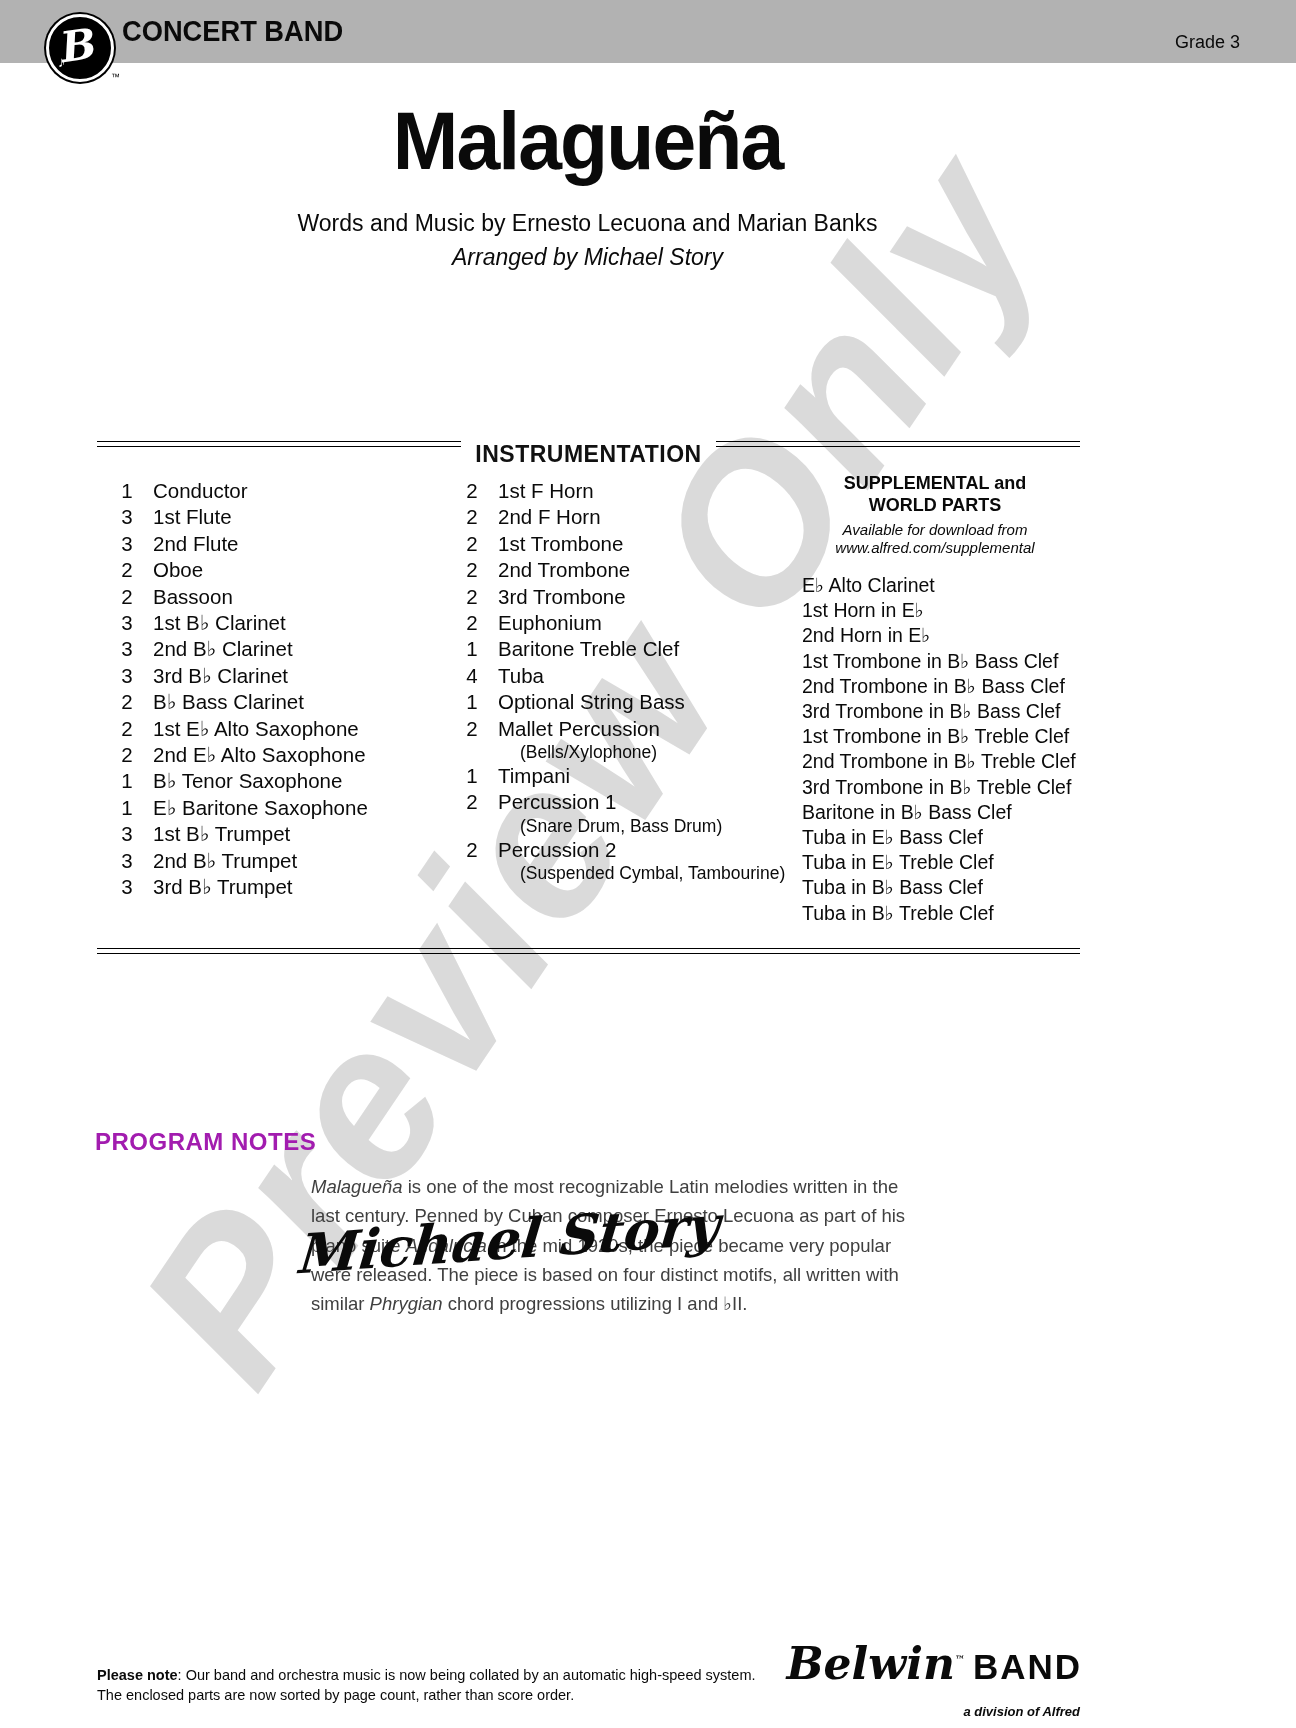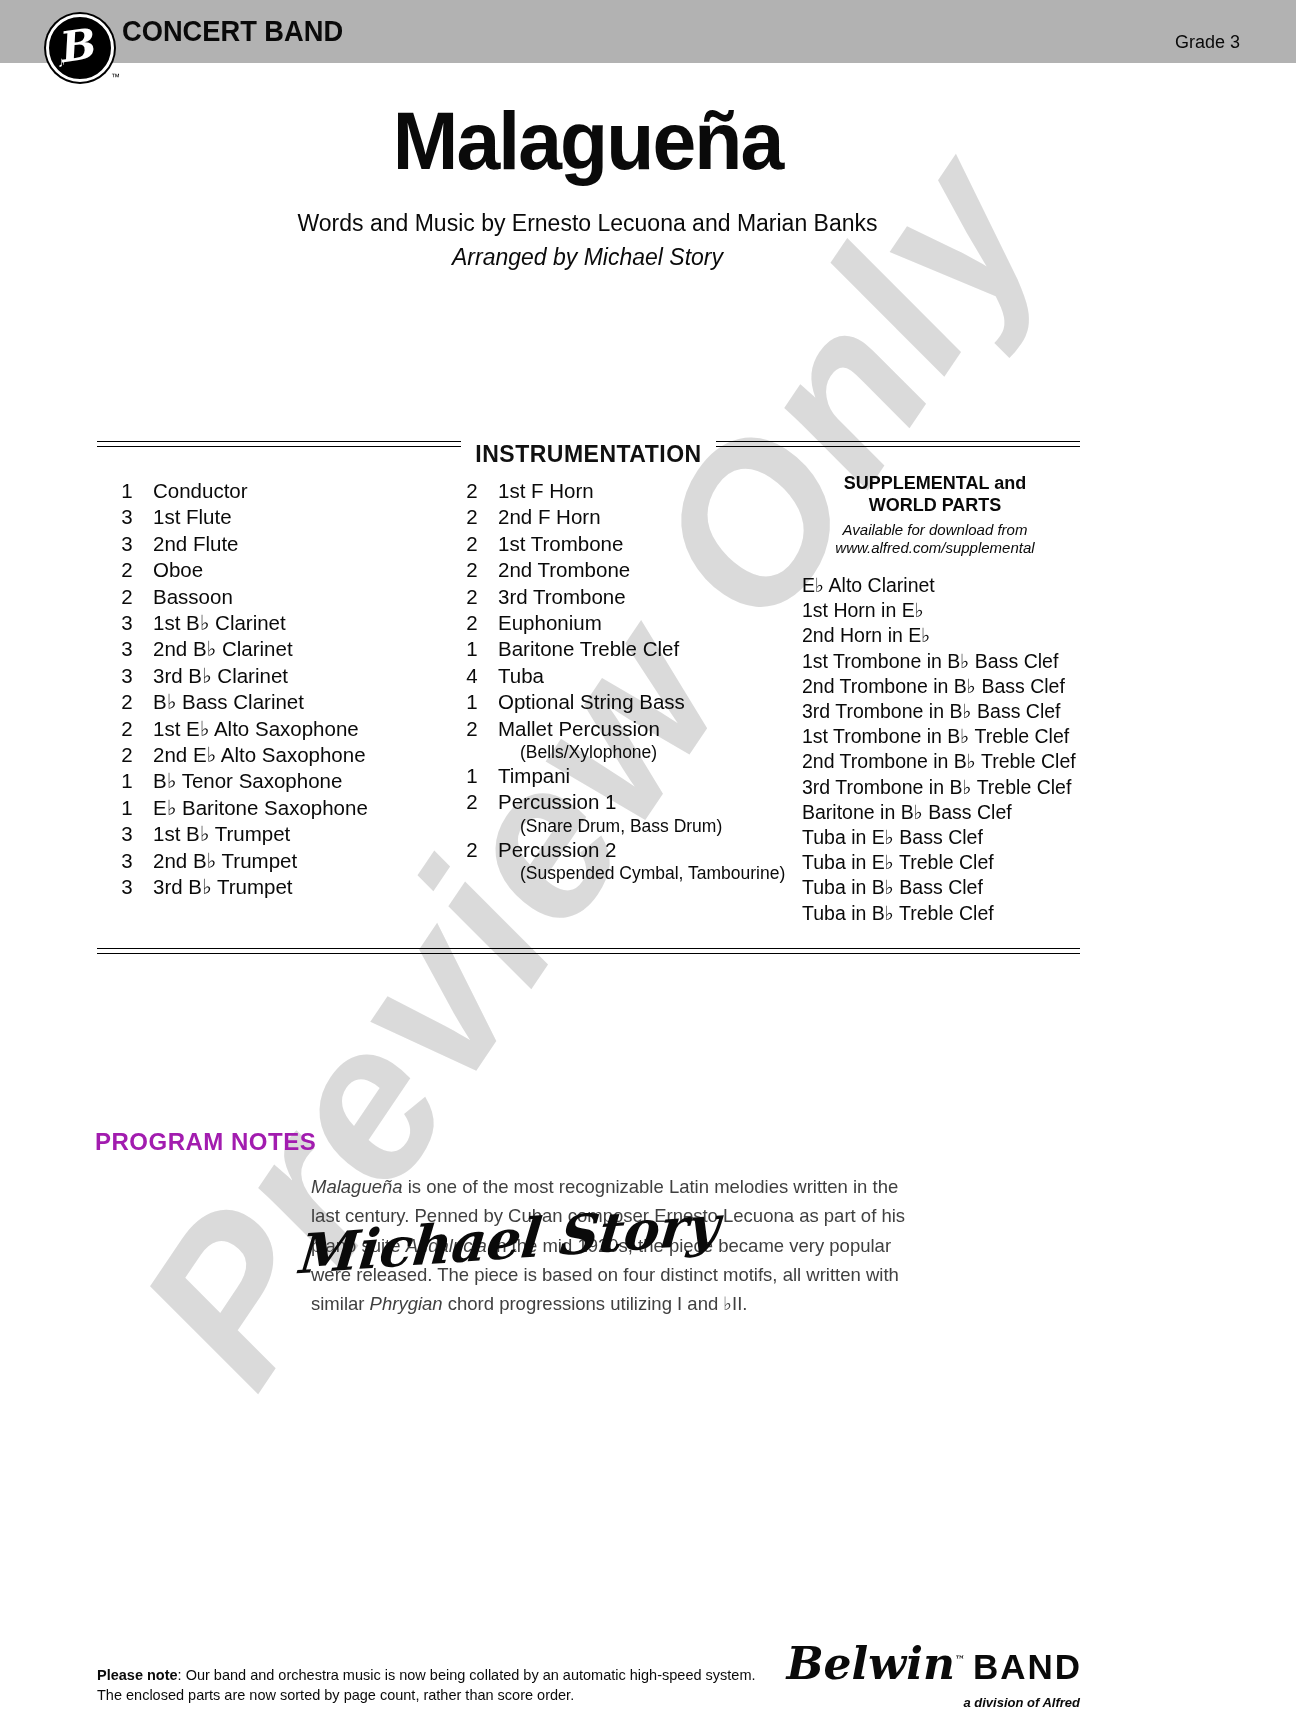--- a/index.html
+++ b/index.html
@@ -106,21 +106,21 @@
   
   .footer-note{position:absolute;left:97px;top:1666px;font-size:14.5px;line-height:19.5px;color:#0a0a0a;}
   .publisher{position:absolute;right:214px;top:1642px;text-align:right;color:#0a0a0a;}
   .pub-row{display:flex;align-items:baseline;justify-content:flex-start;gap:8px;}
   .pub-name{
     font-family:"DejaVu Serif","Liberation Serif",serif;
     font-style:italic;font-weight:bold;font-size:44px;line-height:1;
   }
   .pub-tm{font-size:10px;vertical-align:super;}
   .pub-band{font-size:35px;font-weight:bold;letter-spacing:2px;line-height:1;}
-  .pub-division{font-size:13px;font-style:italic;margin-top:9px;padding-right:2px;font-weight:bold;}
+  .pub-division{font-size:13px;font-style:italic;margin-top:18px;padding-right:2px;font-weight:bold;}
 </style>
 </head>
 <body>
 
 <div class="page">
 
   <div class="topbar"></div>
 
   <div class="watermark">Preview Only</div>
 

